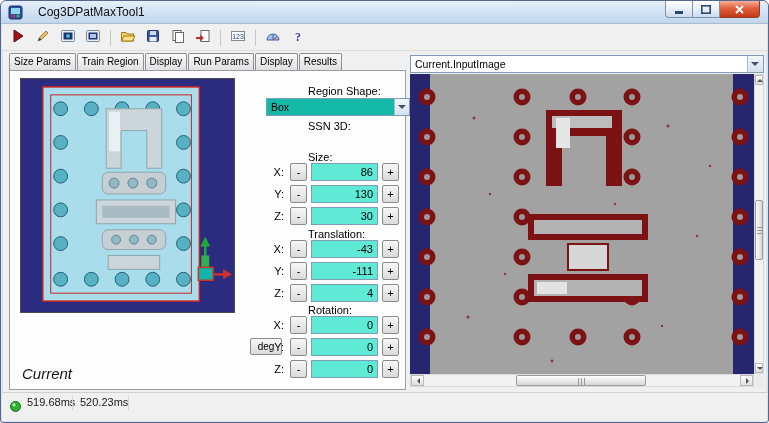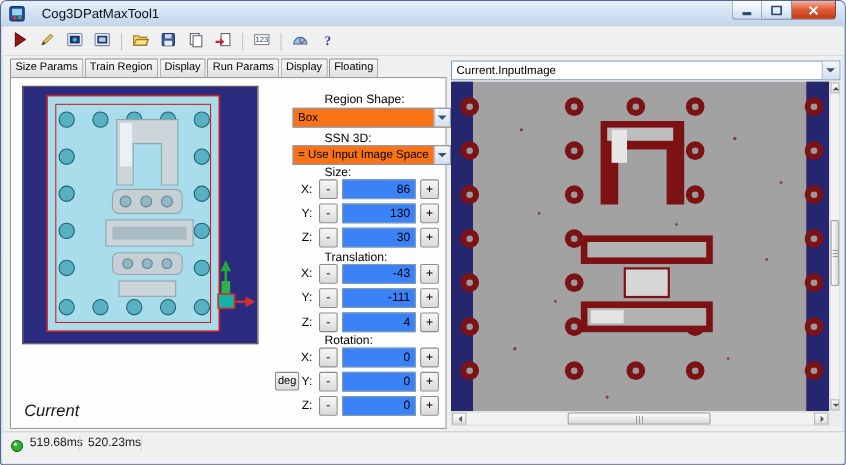--- a/index.html
+++ b/index.html
@@ -61,23 +61,23 @@
   }
   .display3d svg { display:block; width:100%; height:100%; }
   .floating-btn {
     position:absolute; left:12px; top:246px; width:212px; height:19px;
     border:1px solid #8a8a8a; border-radius:3px; background:linear-gradient(#f7f7f7,#dedede);
     font-size:11px; font-family:inherit; color:#000;
   }
   .trained { position:absolute; left:12px; top:294px; font-size:15px; font-style:italic; color:#161616; }
   
   .params { position:absolute; left:240px; top:0; width:150px; height:100%; }
-  .sec-label { position:absolute; left:8px; font-size:11px; color:#000;padding-left:37px; }
+  .sec-label { position:absolute; left:21px; font-size:11px; color:#000;padding-left:37px; }
   .combo {
-    position:absolute; left:16px; width:144px; height:18px; background:#f97316;
+    position:absolute; left:16px; width:144px; height:18px; background:#14b8a6;
     border:1px solid #7f9db9; font-size:10.5px;
   }
   .combo .combo-text { position:absolute; left:4px; top:0; line-height:16px; white-space:nowrap; }
   .combo .combo-arrow {
     position:absolute; right:0; top:0; width:15px; height:16px;
     background:linear-gradient(#f3f7fb,#d4e0f0); border-left:1px solid #a8bcd6;
   }
   .combo .combo-arrow::after {
     content:""; position:absolute; left:3px; top:6px;
     border:4px solid transparent; border-top:4px solid #44506a;
@@ -85,25 +85,25 @@
   .spin-row { position:absolute; left:0; width:150px; height:18px; }
   .axis-label { position:absolute; left:16px; width:18px; text-align:right; line-height:18px; font-size:11px; }
   .spin-btn {
     position:absolute; width:17px; height:18px; border:1px solid #8a8a8a; border-radius:2px;
     background:linear-gradient(#f7f7f7,#dadada); font-size:11px; line-height:1;
     font-family:inherit; padding:0; text-align:center;
   }
   .sp-minus { left:40px; }
   .sp-plus  { left:132px; }
   .sp-field {
-    position:absolute; left:61px; width:67px; height:18px; background:#3b82f6;
+    position:absolute; left:61px; width:67px; height:18px; background:#5eead4;
     border:1px solid #7f9db9; font-size:11px; line-height:16px; text-align:right; padding-right:4px;
   }
   .deg-btn {
-    position:absolute; left:0; width:22px; height:17px; border:1px solid #8a8a8a; border-radius:2px;
+    position:absolute; left:0; width:32px; height:17px; border:1px solid #8a8a8a; border-radius:2px;
     background:linear-gradient(#f7f7f7,#dadada); font-size:10px; font-family:inherit; padding:0;
   }
   
   .src-combo {
     position:absolute; left:409px; top:54px; width:354px; height:18px; background:#fff;
     border:1px solid #7f9db9; font-size:10.5px; z-index:2;
   }
   .src-combo .combo-text { position:absolute; left:4px; line-height:16px; }
   .src-combo .combo-arrow {
     position:absolute; right:0; top:0; width:16px; height:16px;
@@ -273,21 +273,21 @@
           </svg></span>
       </button>
   </div>
 
   <div class="tabstrip">
     <span class="tab">Size Params</span>
     <span class="tab">Train Region</span>
     <span class="tab">Display</span>
     <span class="tab">Run Params</span>
     <span class="tab">Display</span>
-    <span class="tab">Floating</span>
+    <span class="tab">Results</span>
   </div>
 
   <div class="tab-page">
 
     <div class="display3d">
       <svg viewBox="0 0 215 235" preserveAspectRatio="none">
         <rect width="215" height="235" fill="#2b2b80"></rect>
         <rect x="22" y="8" width="158" height="216" stroke="#cc2222" stroke-width="1.5" fill="#a9ddeb"></rect>
         <rect x="30" y="16" width="142" height="200" fill="none" stroke="#cc2222" stroke-width="1"></rect>
         <g id="hole-layer">
@@ -339,24 +339,20 @@
     <div class="trained">Current</div>
 
     <div class="params">
       <span class="sec-label" style="top:14px">Region Shape:</span>
       <div class="combo" style="top:27px">
         <span class="combo-text">Box</span>
         <span class="combo-arrow"></span>
       </div>
 
       <span class="sec-label" style="top:49px">SSN 3D:</span>
-      <div class="combo" style="top:61px">
-        <span class="combo-text">= Use Input Image Space</span>
-        <span class="combo-arrow"></span>
-      </div>
 
       <span class="sec-label" style="top:80px">Size:</span>
       <div class="spin-row" style="top:92px">
         <span class="axis-label">X:</span>
         <button class="spin-btn sp-minus">-</button>
         <div class="sp-field">86</div>
         <button class="spin-btn sp-plus">+</button>
       </div>
       <div class="spin-row" style="top:114px">
         <span class="axis-label">Y:</span>

